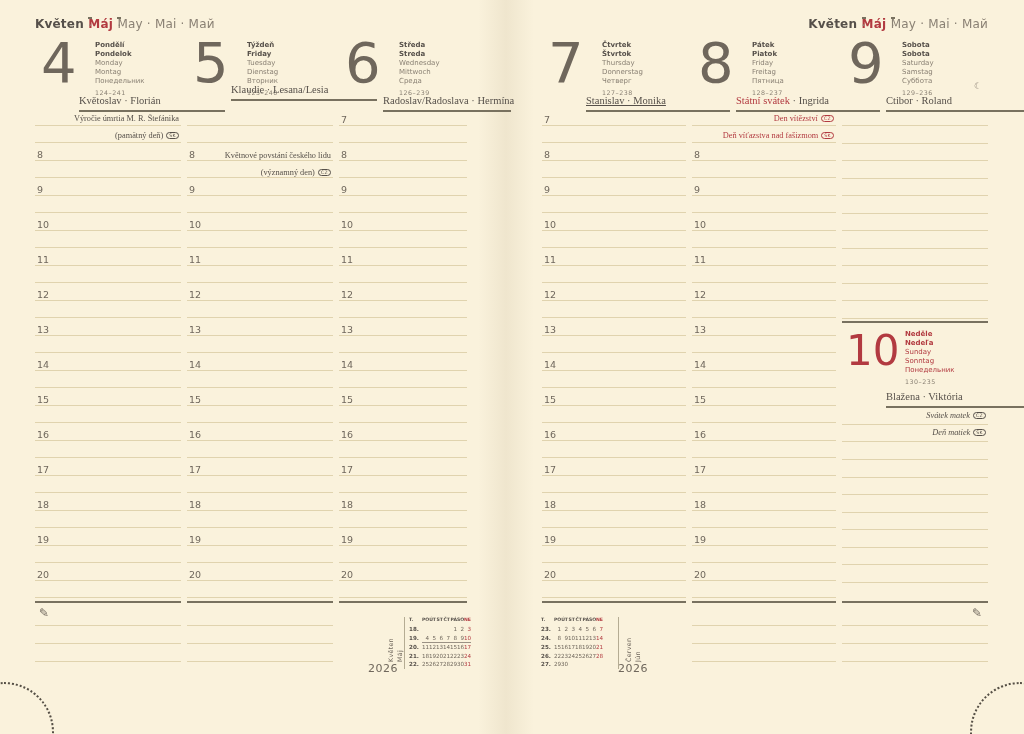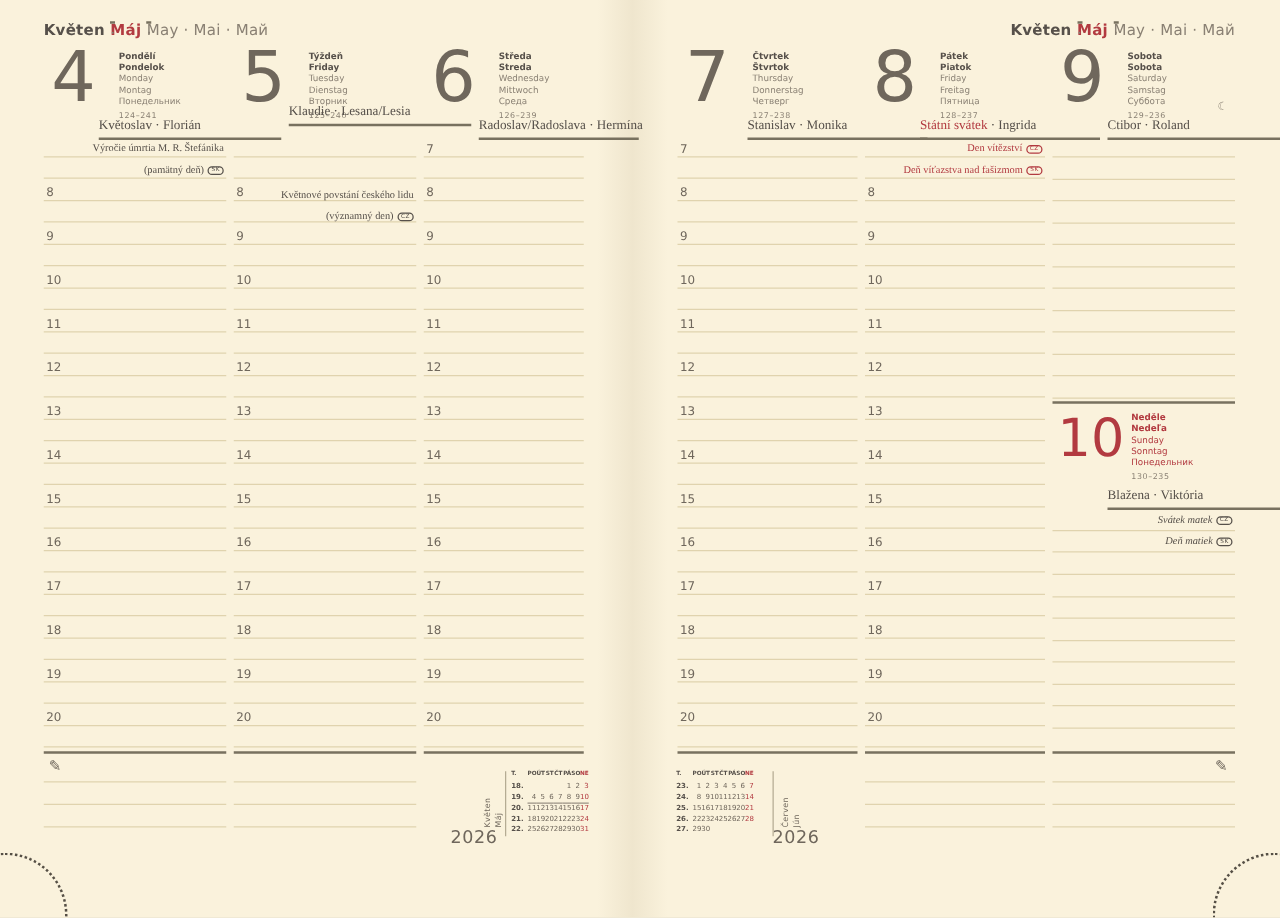--- a/index.html
+++ b/index.html
@@ -36,21 +36,21 @@
          letter-spacing:.4px;font-family:"DejaVu Sans",sans-serif;}
   .pencil{position:absolute;font-size:12px;color:#6f675c;}
   
   .footer{position:absolute;top:670px;font-size:11px;color:#8a8174;text-align:center;}
   .footer .b{font-weight:bold;color:#56504a;}
   
   .mc{position:absolute;color:#6f675c;}
   .mc-months{position:absolute;writing-mode:vertical-rl;transform:rotate(180deg);
              font-size:6.3px;line-height:9px;color:#6f675c;letter-spacing:.3px;}
   .mc-months span{display:block;}
-  .mc-year{position:absolute;font-size:14px;letter-spacing:.5px;color:#6f675c;}
+  .mc-year{position:absolute;font-size:11px;letter-spacing:.5px;color:#6f675c;}
   .mc-rule{position:absolute;width:0;border-left:1px solid #b5ac93;}
   .mc-grid{position:absolute;}
   .mc-row{display:flex;height:8.9px;line-height:8.9px;}
   .mc-row .wk{width:13px;text-align:left;padding-left:1px;font-weight:bold;color:#56504a;font-size:5.6px;}
   .mc-row .dc{width:7px;text-align:right;font-size:5.6px;}
   .mc-row .hd{font-weight:bold;font-size:4.6px;color:#56504a;}
   .mc-row .sun{color:#b23a40;}
   .mc-row .cur{border-bottom:1px solid #9a9184;height:7.9px;}
   
   .gutter{position:absolute;left:478px;top:0;width:56px;height:734px;
@@ -252,21 +252,21 @@
       <div class="sep" style="left: 339px; top: 601px; width: 128px;"></div>
       <div class="day-num" style="left: 548px; top: 36px;">7</div>
       <div class="lblblk" style="left: 602px; top: 41px;">
         <div class="b">Čtvrtek</div>
         <div class="b">Štvrtok</div>
         <div>Thursday</div>
         <div>Donnerstag</div>
         <div>Четверг</div>
         <div class="doy">127–238</div>
       </div>
-      <div class="nameday" style="left: 554px; top: 95px; width: 144px;"><span>Stanislav · Monika</span></div>
+      <div class="nameday" style="left: 542px; top: 95px; width: 144px; text-decoration: underline;"><span>Stanislav · Monika</span></div>
       <div class="line" style="left: 542px; top: 125px; width: 144px;"></div>
       <div class="line" style="left: 542px; top: 142px; width: 144px;"></div>
       <span class="hnum" style="left: 544px; top: 114px;">7</span>
       <div class="line" style="left: 542px; top: 160px; width: 144px;"></div>
       <div class="line" style="left: 542px; top: 177px; width: 144px;"></div>
       <span class="hnum" style="left: 544px; top: 149px;">8</span>
       <div class="line" style="left: 542px; top: 195px; width: 144px;"></div>
       <div class="line" style="left: 542px; top: 212px; width: 144px;"></div>
       <span class="hnum" style="left: 544px; top: 184px;">9</span>
       <div class="line" style="left: 542px; top: 230px; width: 144px;"></div>

